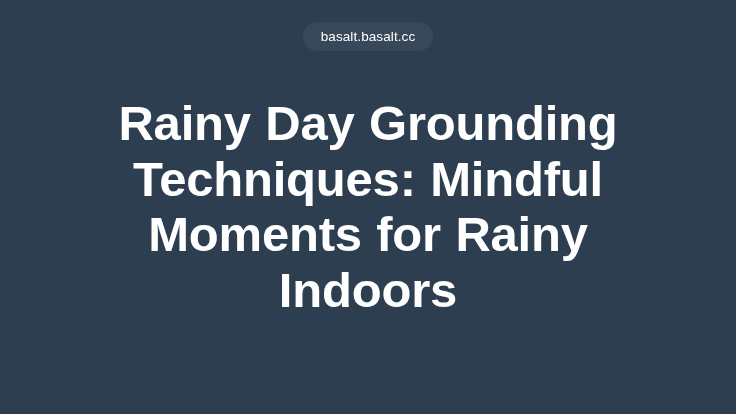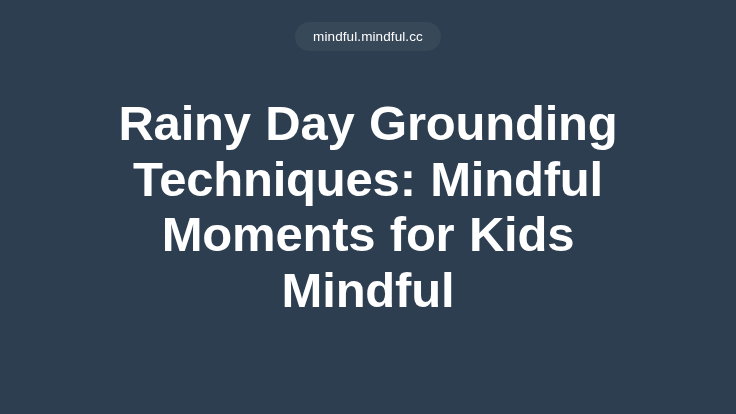--- a/index.html
+++ b/index.html
@@ -76,21 +76,21 @@
     -webkit-font-smoothing: antialiased;
   }
 </style>
 </head>
 <body>
 
 <div id="card">
 
   <div id="badge-wrap">
     <div id="domain-badge">
-      <span class="badge-text">mindful.mindful.cc</span>
+      <span class="badge-text">basalt.basalt.cc</span>
     </div>
   </div>
 
   <div id="headline-wrap">
-    <h1 id="headline">Rainy Day Grounding Techniques: Mindful Moments for Kids Mindful</h1>
+    <h1 id="headline">Rainy Day Grounding Techniques: Mindful Moments for Rainy Indoors</h1>
   </div>
 
 </div>
 
 </body></html>

